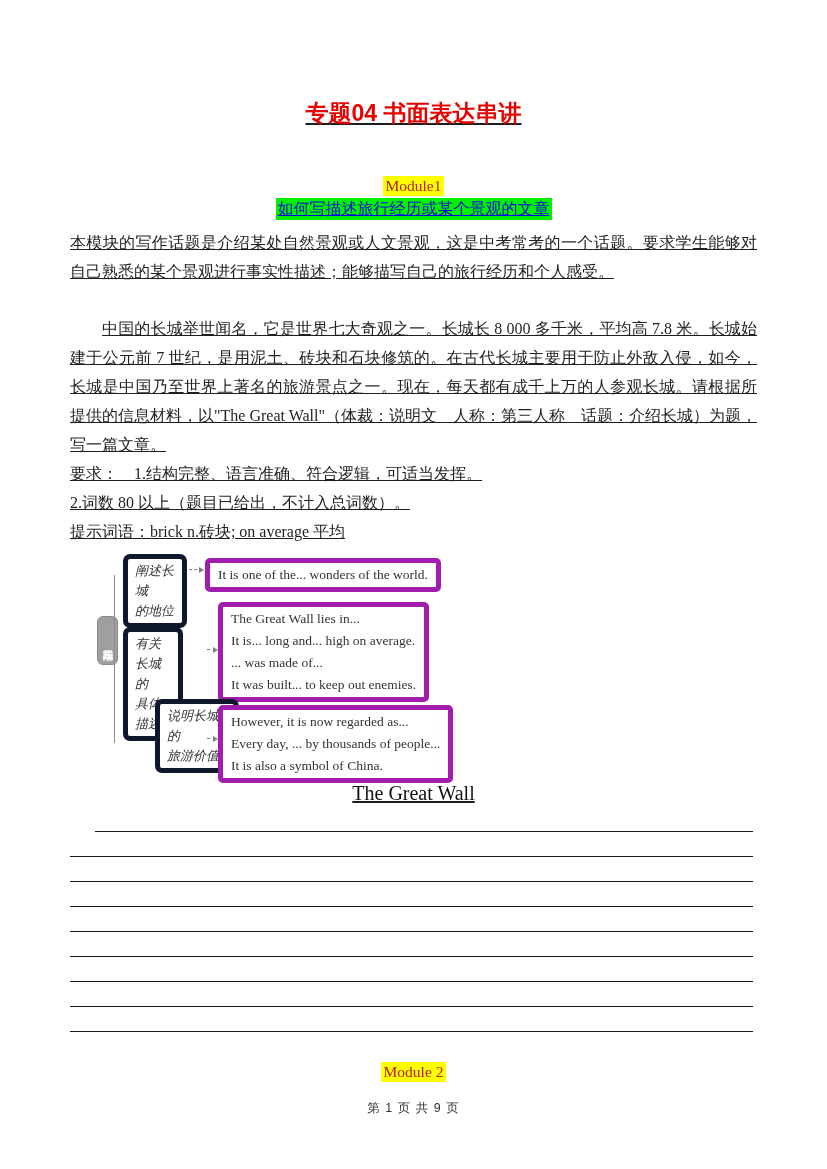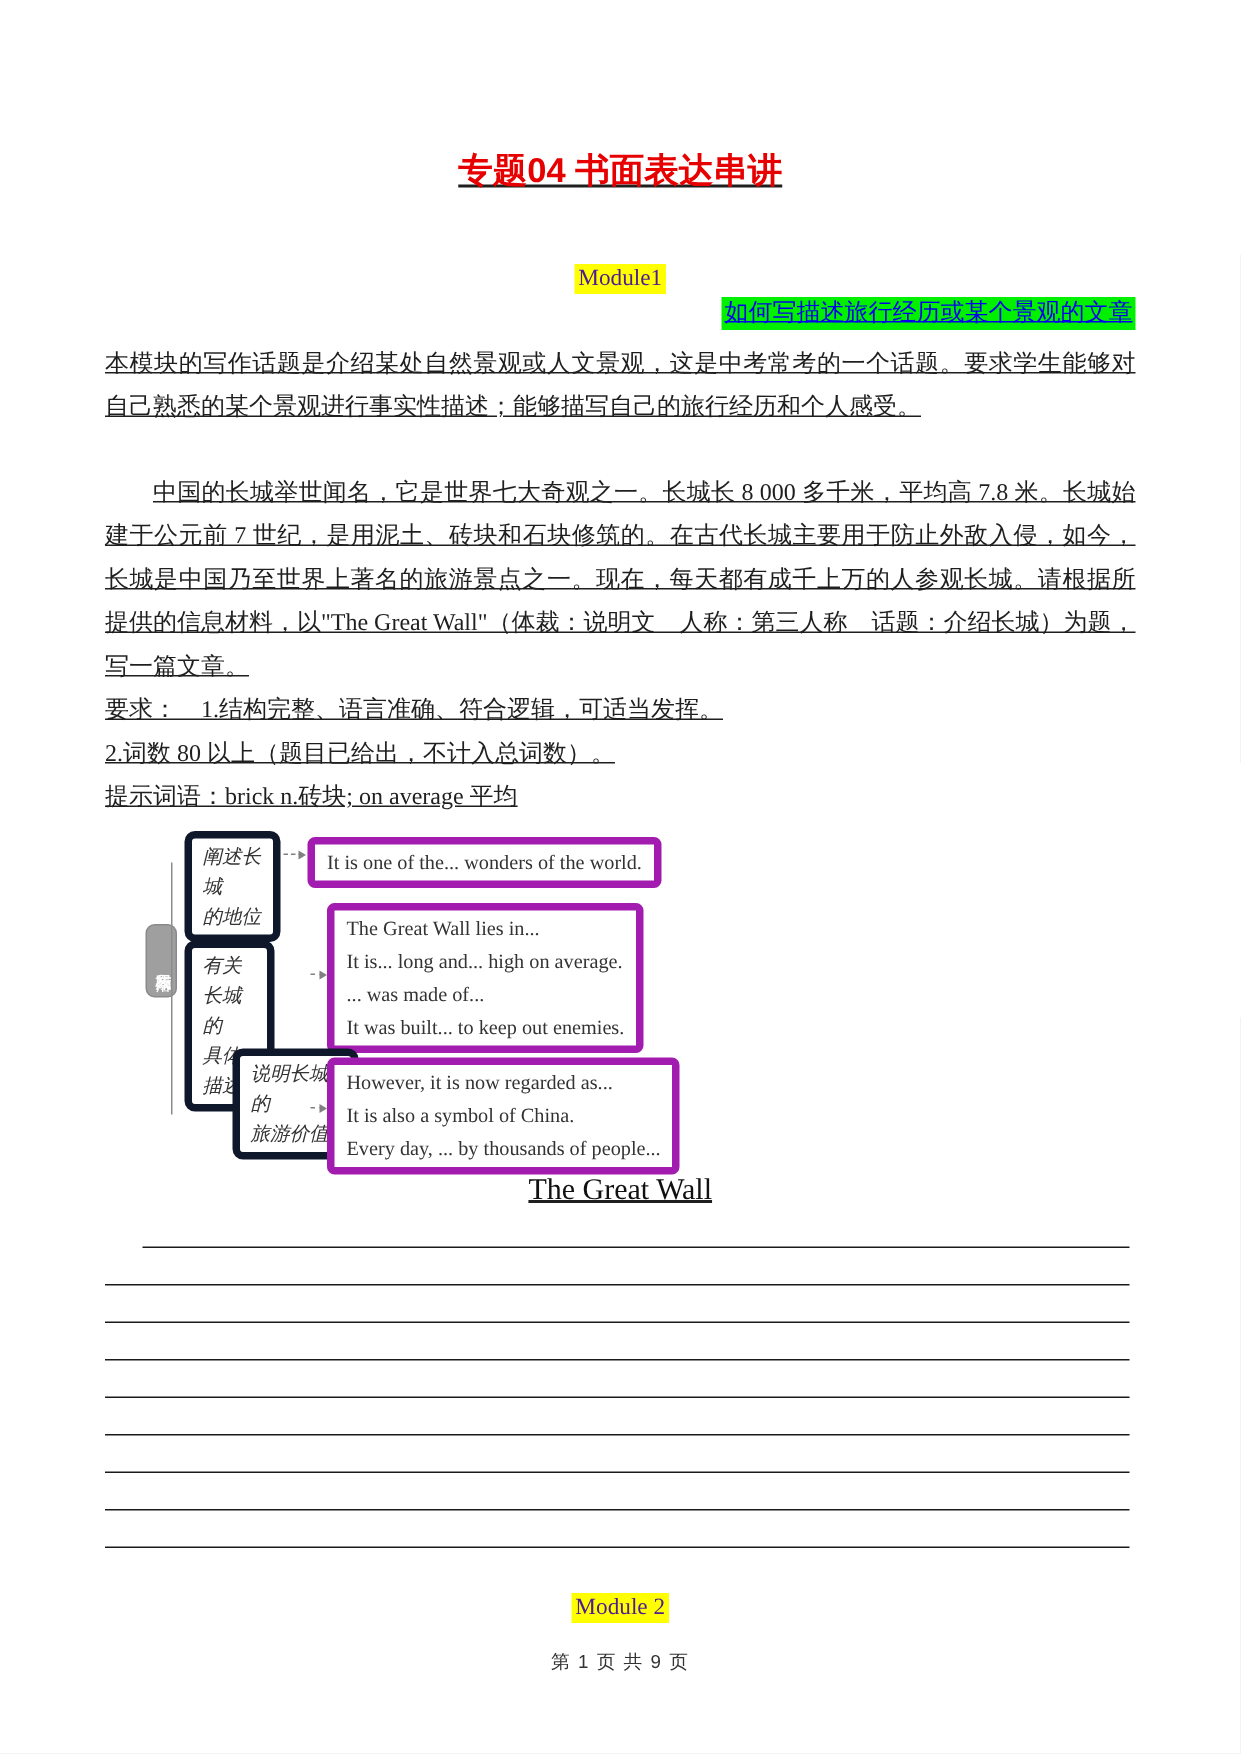--- a/index.html
+++ b/index.html
@@ -22,26 +22,26 @@
     font-size:23px;
     line-height:34px;
     color:#e60000;
   }
 
   .badge-row { text-align:center; }
   .badge-row.m1 { margin-top:46px; }
   .badge {
     display:inline-block;
     background:#ffff00;
-    color:#4c1d95;
+    color:#b91c1c;
     font-size:15.5px;
     line-height:20px;
     padding:0 3px;
   }
-  .subtitle-row { text-align:right; margin-top:2px; }
+  .subtitle-row { text-align:center; margin-top:2px; }
   .subtitle {
     display:inline-block;
     background:#00f000;
     color:#0000ee;
     text-decoration:underline;
     font-size:16px;
     line-height:22px;
     padding:0 2px;
   }
 
@@ -160,22 +160,22 @@
         <span>It was built... to keep out enemies.</span>
       </div>
 
       <div class="lbox r2">
         <span>说明长城的</span>
         <span>旅游价值</span>
       </div>
       <div class="darrow r2"></div>
       <div class="cbox r2">
         <span>However, it is now regarded as...</span>
+        <span>Every day, ... by thousands of people...</span>
         <span>It is also a symbol of China.</span>
-        <span>Every day, ... by thousands of people...</span>
       </div>
     </div>
 
     <div class="caption">The Great Wall</div>
 
     <div class="answer-lines">
       <div class="ans-line first"></div>
       <div class="ans-line"></div>
       <div class="ans-line"></div>
       <div class="ans-line"></div>

